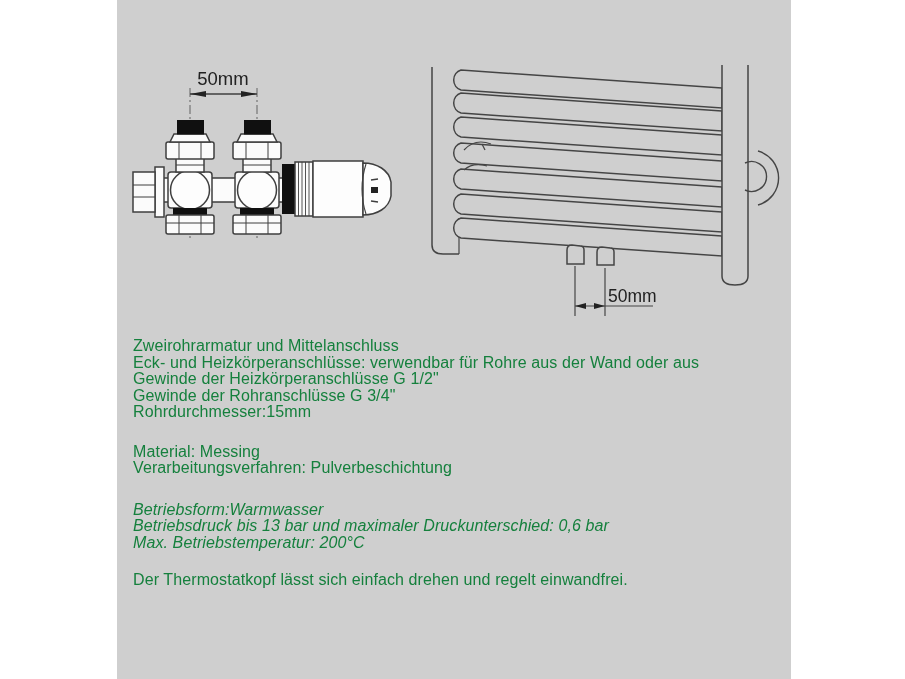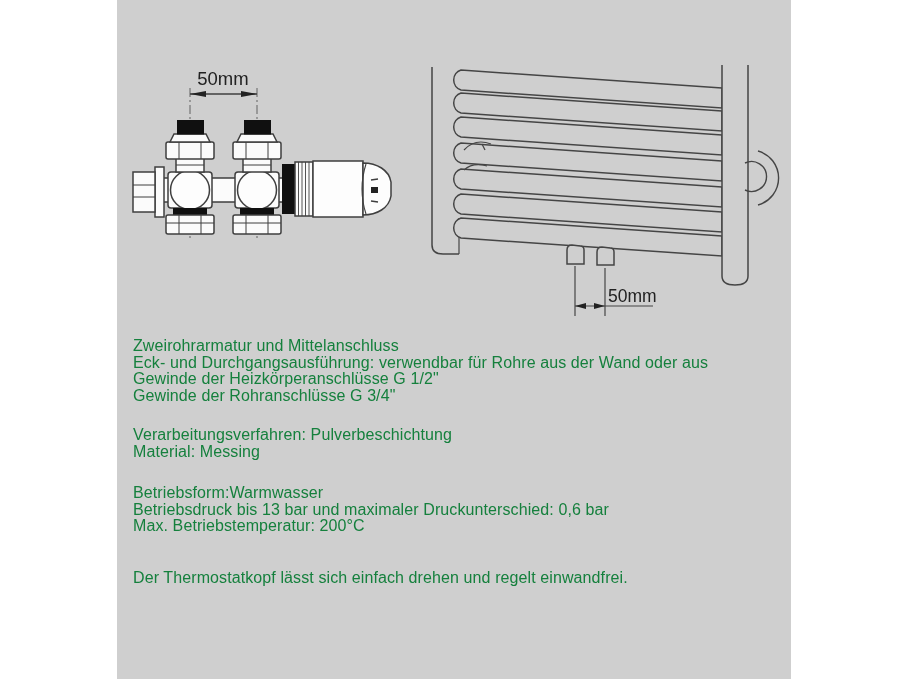--- a/index.html
+++ b/index.html
@@ -11,22 +11,22 @@
   }
   .diagram { position: absolute; }
   #valve-diagram { left: 125px; top: 60px; }
   #radiator-diagram { left: 425px; top: 58px; }
   .specs {
     position: absolute; left: 133px; top: 338px; width: 650px;
     color: #15803d; font-size: 16px; line-height: 16.5px; letter-spacing: 0.1px;
   }
   .spec-block { margin: 0; }
   .spec-block.gap-1 { margin-top: 23px; }
-  .spec-block.gap-2 { margin-top: 25px; }
-  .spec-block.gap-3 { margin-top: 35px; }
+  .spec-block.gap-2 { margin-top: 25px; font-style: italic; }
+  .spec-block.gap-3 { margin-top: 21px; }
   .spec-line { white-space: nowrap; }
   svg text {
     font-family: "Liberation Sans", sans-serif;
     fill: #222222;
   }
 </style>
 </head>
 <body>
 
 <div class="panel"></div>
@@ -138,27 +138,28 @@
       <polygon points="150,248 161,245 161,251" fill="#222222" stroke="none"></polygon>
       <polygon points="180,248 169,245 169,251" fill="#222222" stroke="none"></polygon>
     </g>
   </g>
   <text x="183" y="244" font-size="17.5">50mm</text>
 </svg>
 
 <div class="specs">
   <div class="spec-block">
     <div class="spec-line">Zweirohrarmatur und Mittelanschluss</div>
-    <div class="spec-line">Eck- und Durchgangsausführung: verwendbar für Rohre aus der Wand oder aus</div>
+    <div class="spec-line">Eck- und Heizkörperanschlüsse: verwendbar für Rohre aus der Wand oder aus</div>
     <div class="spec-line">Gewinde der Heizkörperanschlüsse G 1/2"</div>
     <div class="spec-line">Gewinde der Rohranschlüsse G 3/4"</div>
+    <div class="spec-line">Rohrdurchmesser:15mm</div>
   </div>
   <div class="spec-block gap-1">
+    <div class="spec-line">Material: Messing</div>
     <div class="spec-line">Verarbeitungsverfahren: Pulverbeschichtung</div>
-    <div class="spec-line">Material: Messing</div>
   </div>
   <div class="spec-block gap-2">
     <div class="spec-line">Betriebsform:Warmwasser</div>
     <div class="spec-line">Betriebsdruck bis 13 bar und maximaler Druckunterschied: 0,6 bar</div>
     <div class="spec-line">Max. Betriebstemperatur: 200°C</div>
   </div>
   <div class="spec-block gap-3">
     <div class="spec-line">Der Thermostatkopf lässt sich einfach drehen und regelt einwandfrei.</div>
   </div>
 </div>

